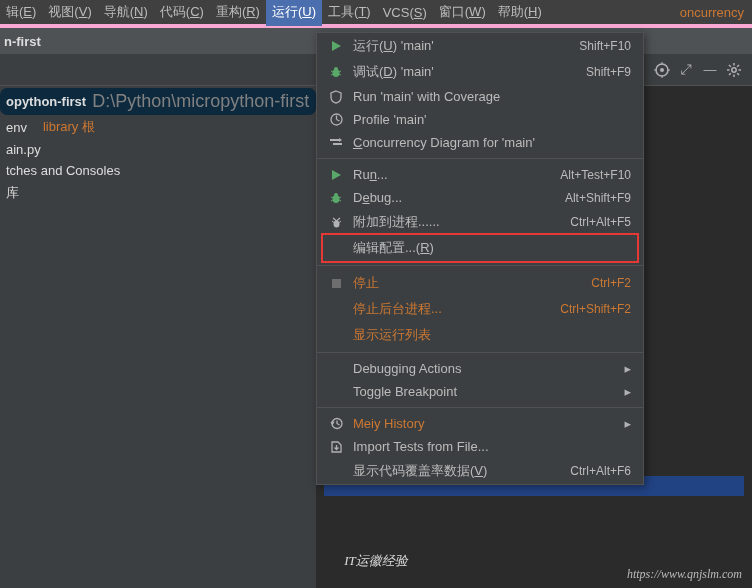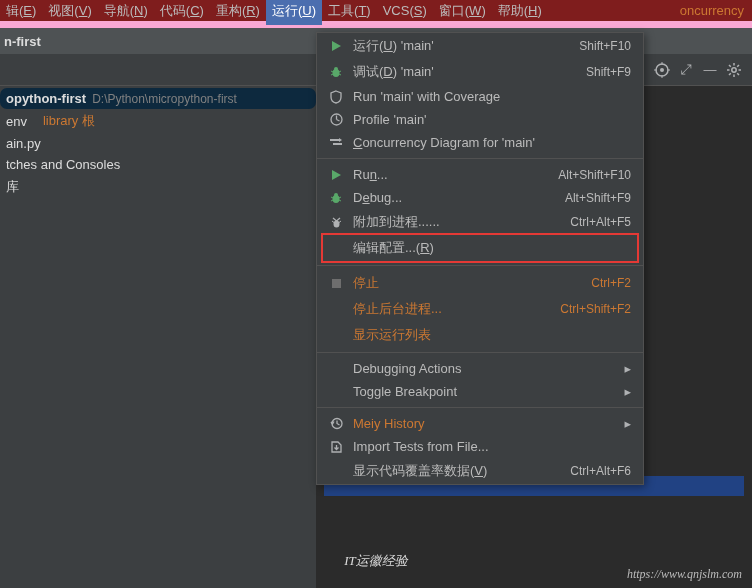--- a/index.html
+++ b/index.html
@@ -1,34 +1,34 @@
 <!DOCTYPE html>
 <html><head>
 <meta charset="utf-8">
 <style>
 * { margin: 0; padding: 0; box-sizing: border-box; font-family: "Microsoft YaHei", Arial, sans-serif; }
 body { background: #2b2b2b; color: #bbbbbb; width: 752px; height: 588px; overflow: hidden; position: relative; font-size: 13px; }
 
-.menubar { background: #7f1d1d; height: 28px; display: flex; align-items: center; padding-left: 0; border-bottom: 7px solid #f9a8d4; }
+.menubar { background: #404040; height: 28px; display: flex; align-items: center; padding-left: 0; border-bottom: 4px solid #f9a8d4; }
 .menubar-item { padding: 5px 6px; color: #bbbbbb; cursor: pointer; }
 .menubar-item.active { background: #4b6eaf; color: #fff; }
 .menubar-item u { text-decoration: underline; }
 .menubar-title { margin-left: auto; margin-right: 8px; color: #cc7832; }
 
 .titlebar { background: #4e5254; height: 26px; display: flex; align-items: center; padding-left: 4px; color: #ddd; font-weight: bold; }
 .toolbar { background: #3c3f41; height: 32px; display: flex; align-items: center; justify-content: flex-end; padding-right: 8px; border-bottom: 1px solid #515151; position: relative; }
 .toolbar-icon { width: 20px; height: 20px; margin-left: 4px; display: flex; align-items: center; justify-content: center; color: #afb1b3; cursor: pointer; }
 
 .main-area { display: flex; height: calc(100% - 86px); }
 .sidebar { width: 316px; background: #3c3f41; overflow: hidden; }
 .tree { padding: 2px 0; }
 .tree-row { padding: 3px 6px; white-space: nowrap; display: flex; align-items: center; }
 .tree-row.selected { background: #0d293e; border-radius: 7px; }
 .proj-name { color: #ddd; font-weight: bold; }
-.proj-path { color: #808080; margin-left: 6px; font-size: 12px; }
+.proj-path { color: #808080; margin-left: 6px; font-size: 18px; }
 .folder-env { color: #ddd; }
 .folder-lib { color: #cc7832; margin-left: 16px; }
 
 .dropdown { position: absolute; left: 316px; top: 32px; width: 328px; background: #3c3f41; border: 1px solid #515151; box-shadow: 2px 2px 8px rgba(0,0,0,.4); z-index: 10; }
 .dd-item { display: flex; align-items: center; padding: 4px 12px 4px 10px; cursor: pointer; }
 .dd-icon { width: 18px; display: inline-flex; justify-content: center; margin-right: 8px; color: #afb1b3; }
 .dd-label { flex: 1; color: #bbbbbb; }
 .dd-label u { text-decoration: underline; }
 .dd-shortcut { color: #bbbbbb; font-size: 12px; }
 .dd-orange { color: #cc7832 !important; }
@@ -202,21 +202,21 @@
       <span class="dd-label"><u>C</u>oncurrency Diagram for 'main'</span>
     </div>
     <div class="dd-sep"></div>
     <div class="dd-item">
       <span class="dd-icon">
         <svg width="12" height="12" viewBox="0 0 12 12">
           <path d="M2 1 L11 6 L2 11 Z" fill="#59a869"></path>
         </svg>
       </span>
       <span class="dd-label">Ru<u>n</u>...</span>
-      <span class="dd-shortcut">Alt+Shift+F10</span>
+      <span class="dd-shortcut">Alt+Test+F10</span>
     </div>
     <div class="dd-item">
       <span class="dd-icon">
         <svg width="14" height="14" viewBox="0 0 14 14">
           <ellipse cx="7" cy="8" rx="3.5" ry="4" fill="#59a869"></ellipse>
           <circle cx="7" cy="4" r="2" fill="#59a869"></circle>
           <line x1="2" y1="6" x2="4" y2="7" stroke="#59a869"></line>
           <line x1="12" y1="6" x2="10" y2="7" stroke="#59a869"></line>
           <line x1="2" y1="10" x2="4" y2="9" stroke="#59a869"></line>
           <line x1="12" y1="10" x2="10" y2="9" stroke="#59a869"></line>

